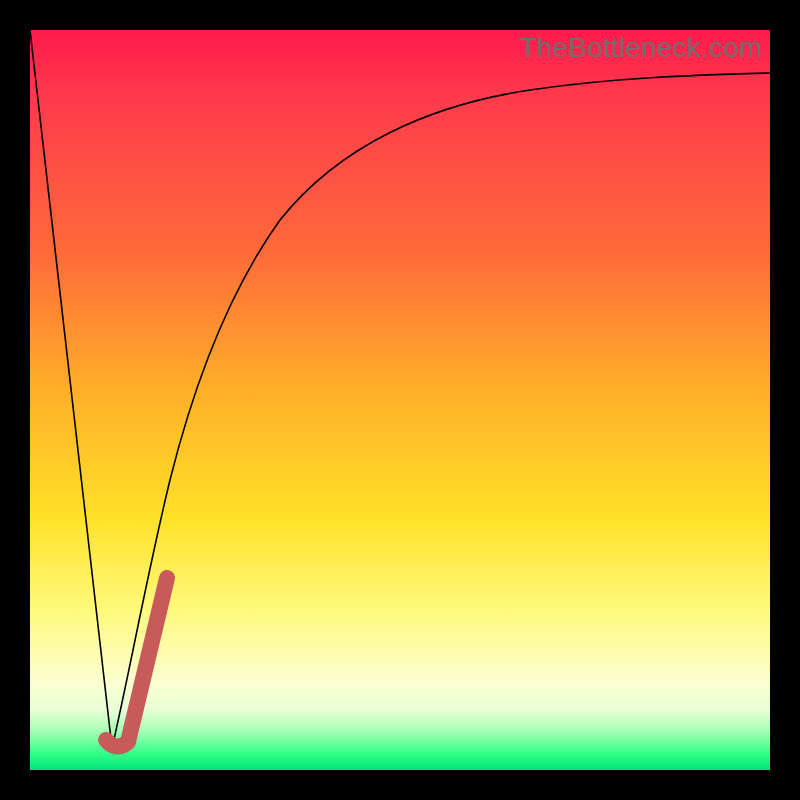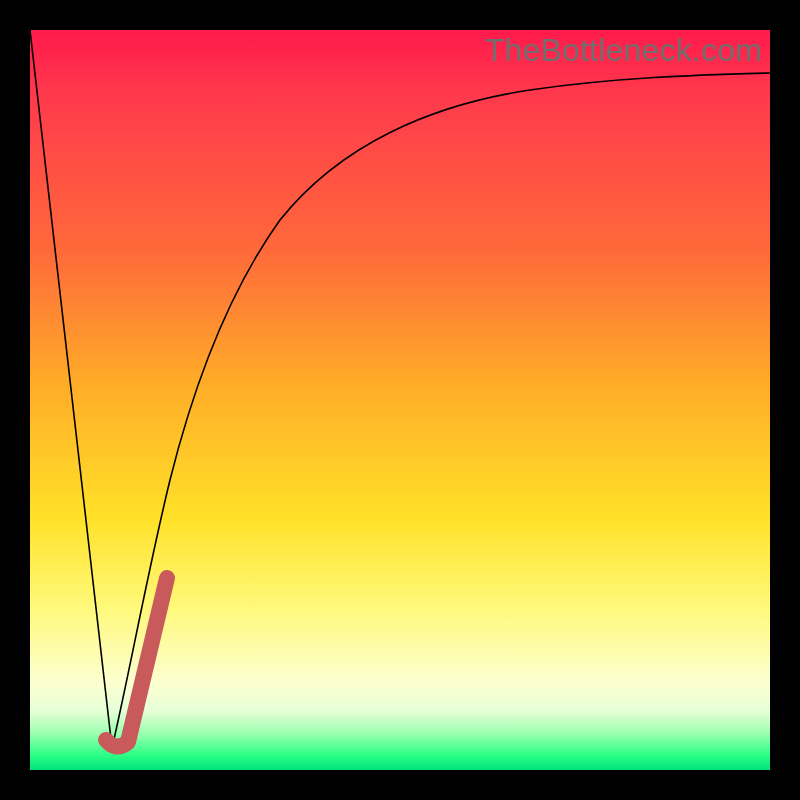--- a/index.html
+++ b/index.html
@@ -37,21 +37,21 @@
       #9dffb0 95%,
       #2bff86 98%,
       #00e27a 100%
     );
   }
   .watermark {
     position: absolute;
     top: 2px;
     right: 8px;
     color: #6f6f6f;
-    font-size: 32px;
+    font-size: 28px;
     font-weight: 500;
     letter-spacing: 0.2px;
     user-select: none;
   }
   svg.curves {
     position: absolute;
     inset: 0;
     width: 100%;
     height: 100%;
     overflow: visible;

